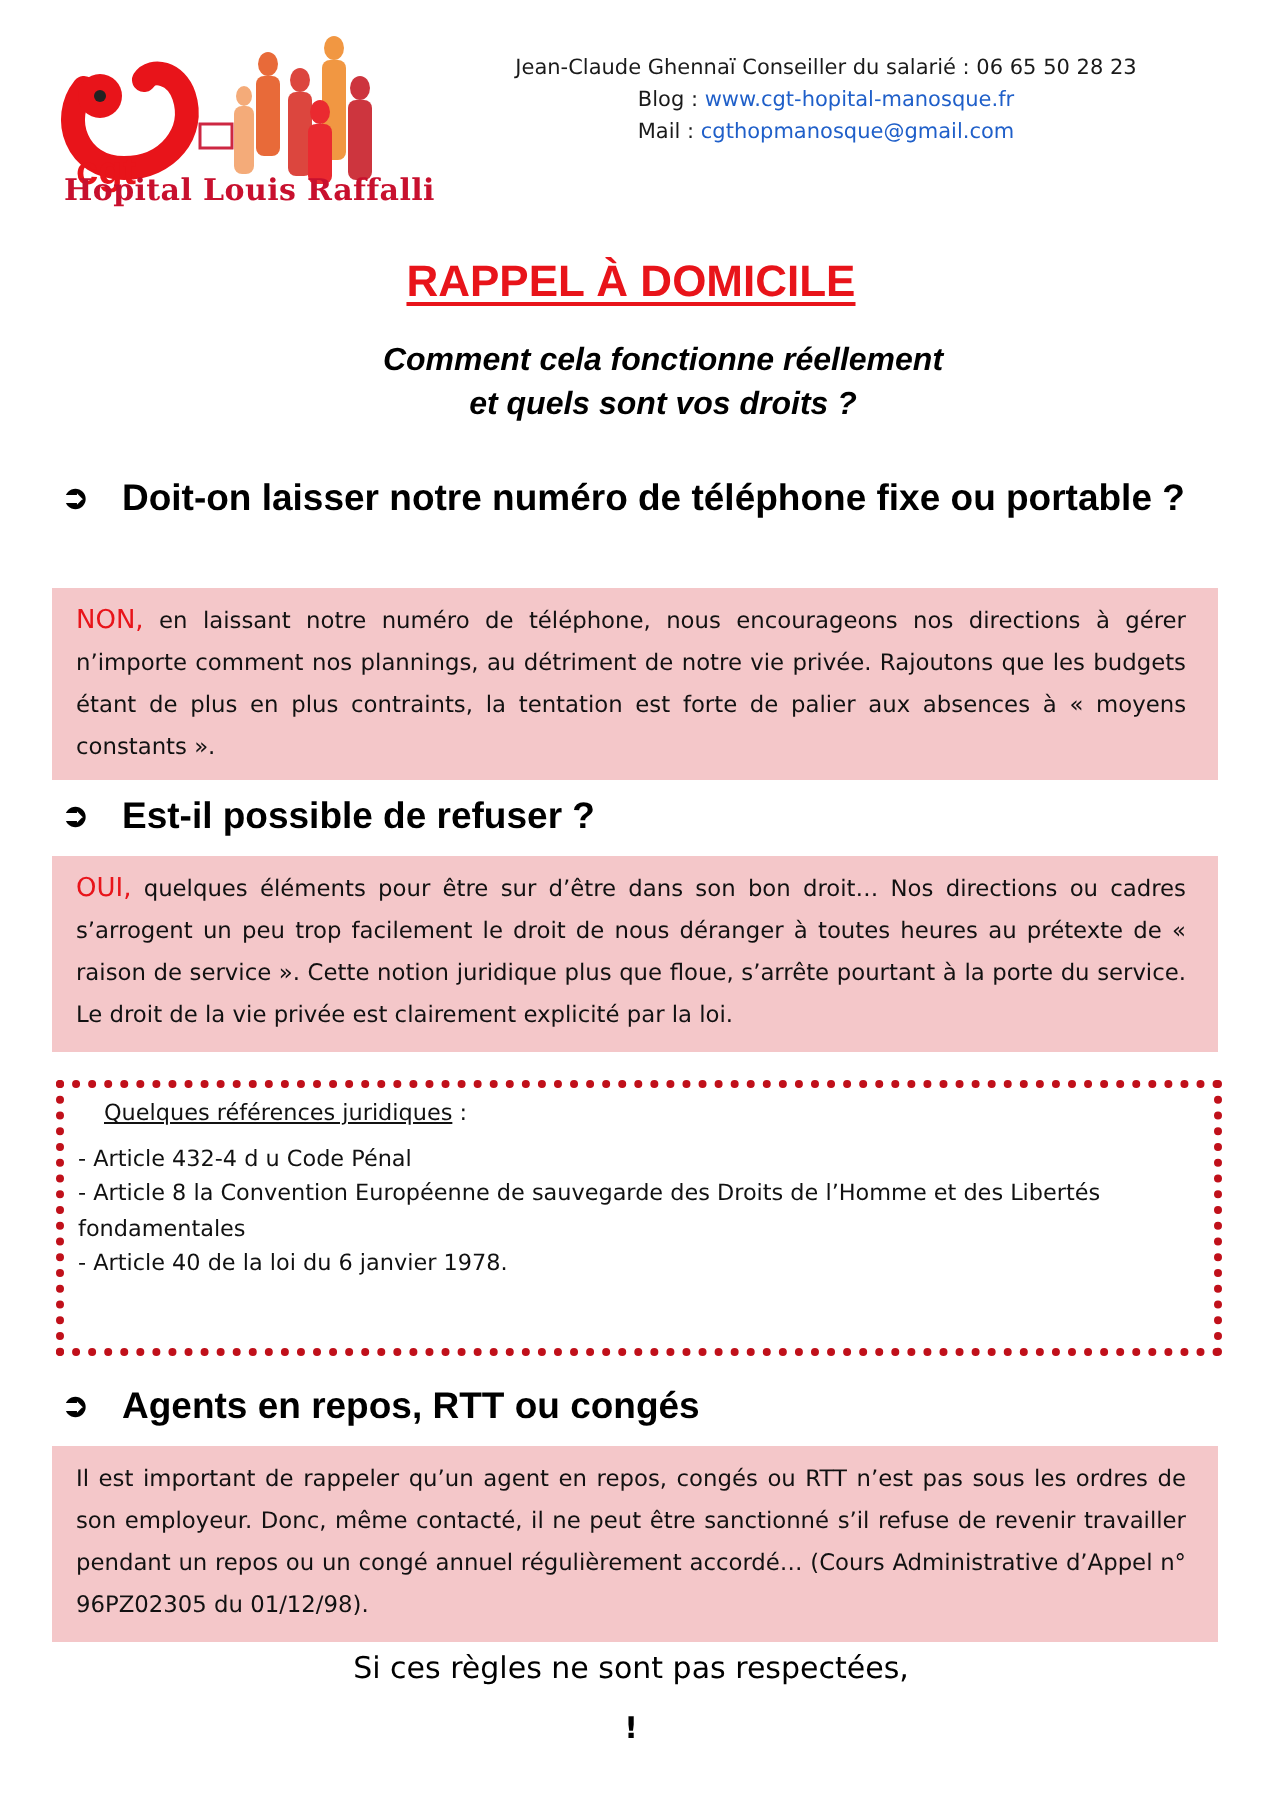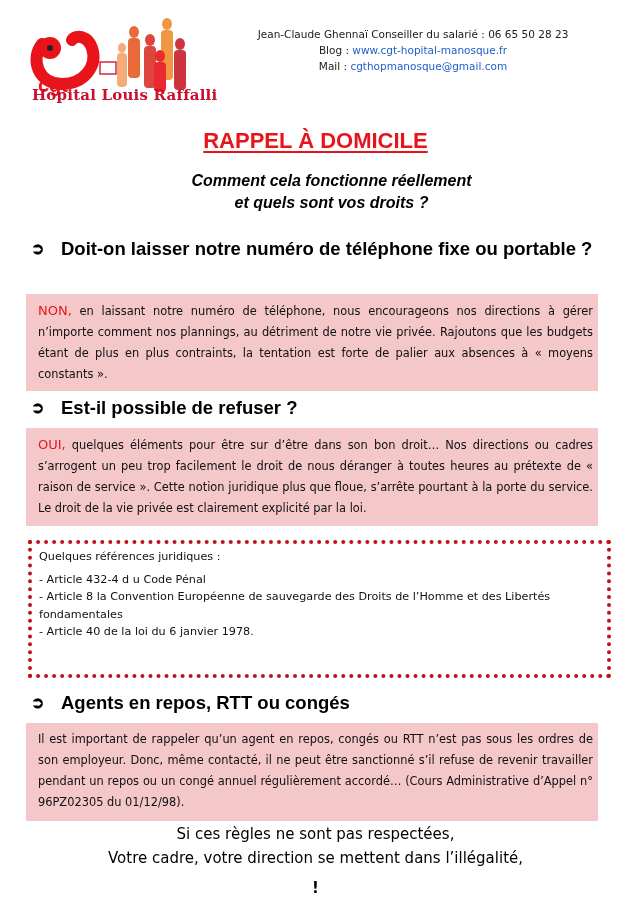--- a/index.html
+++ b/index.html
@@ -26,29 +26,29 @@
               font-size:16px; line-height:22px;padding-left:16px; }
   .subtitle span { display:block; }
 
   
   .heading { position:absolute; left:31px; width:570px; font-family:"Liberation Sans", sans-serif;
              font-weight:bold; font-size:18.5px; line-height:27px; text-align:justify; }
   .heading .arrow { display:inline-block; width:30px; font-size:16px; vertical-align:1px; }
 
   
   .pink { position:absolute; left:26px; width:555px; background:#f4c7c9;
-          padding:6px 5px 6px 12px; font-family:"DejaVu Sans", sans-serif; font-size:11.4px;
+          padding:6px 16px 6px 12px; font-family:"DejaVu Sans", sans-serif; font-size:11.4px;
           line-height:21px; text-align:justify; color:#111; }
   .pink .lead { color:#e8141a; font-size:13px; }
 
   
   .refs { position:absolute; left:28px; top:540px; width:561px; height:122px;
           border:4px dotted #c0101a; padding:4px 7px; font-family:"DejaVu Sans", sans-serif;
           font-size:11.2px; line-height:17.5px; color:#111; }
-  .refs .refs-title { display:inline-block; margin-bottom:5px; }
+  .refs .refs-title { text-decoration:underline; display:inline-block; margin-bottom:5px;margin-left:13px; }
   .refs .ref { display:block; }
 
   
   .footer { position:absolute; left:0; width:631px; top:822px; text-align:center;
             font-family:"DejaVu Sans", sans-serif; font-size:15px; line-height:24px; }
   .footer span { display:block; }
   .footer .cta { margin-top:6px; font-weight:bold; font-size:15px; }
   .footer .cta u { text-underline-offset:2px; }
 </style>
 </head>
@@ -118,15 +118,14 @@
 
 <div class="heading" style="top:689px;">
   <span class="arrow">➲</span><span>Agents en repos, RTT ou congés</span>
 </div>
 <div class="pink" style="top:723px; height:86px;">
   <span>Il est important de rappeler qu’un agent en repos, congés ou RTT n’est pas sous les ordres de son employeur.  Donc, même contacté, il ne peut être sanctionné s’il refuse de revenir travailler pendant un repos ou un congé annuel régulièrement accordé… (Cours Administrative d’Appel n° 96PZ02305 du 01/12/98).</span>
 </div>
 
 <div class="footer">
   <span>Si ces règles ne sont pas respectées,</span>
-  <span>Votre cadre, votre direction se mettent dans l’illégalité,</span>
   <span class="cta"><span> !</span></span>
 </div>
 
 </body></html>

